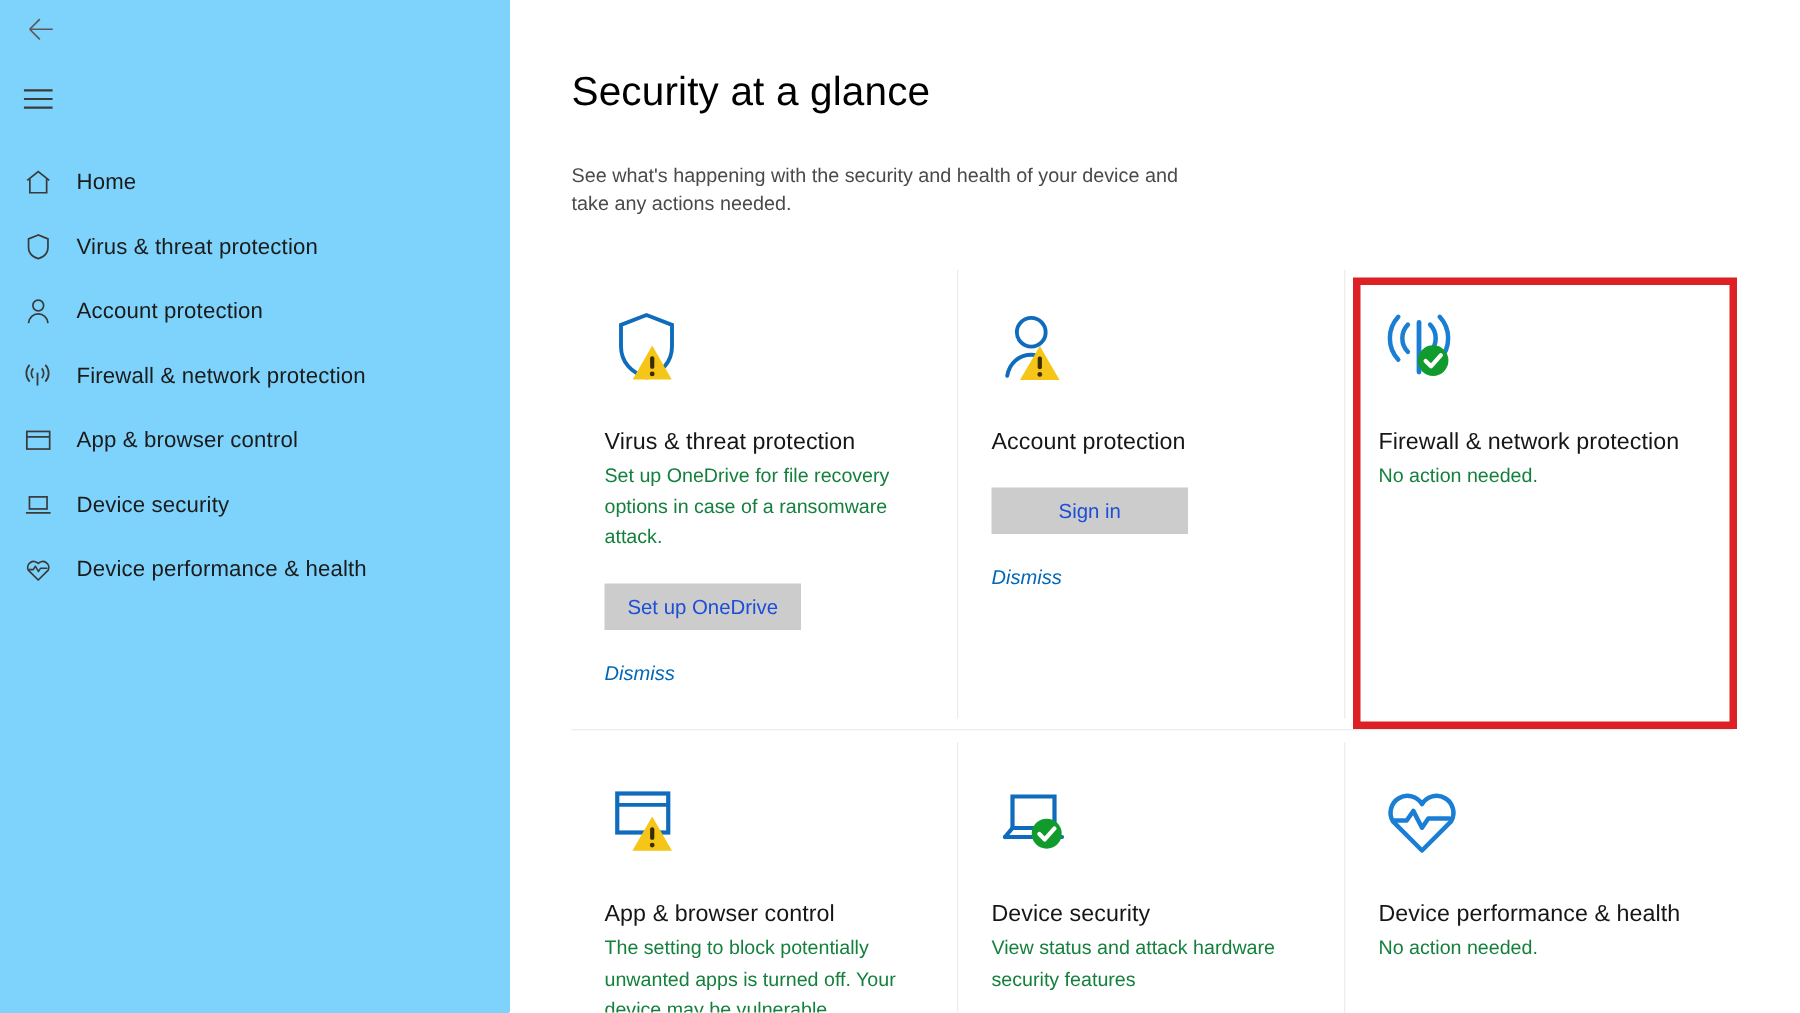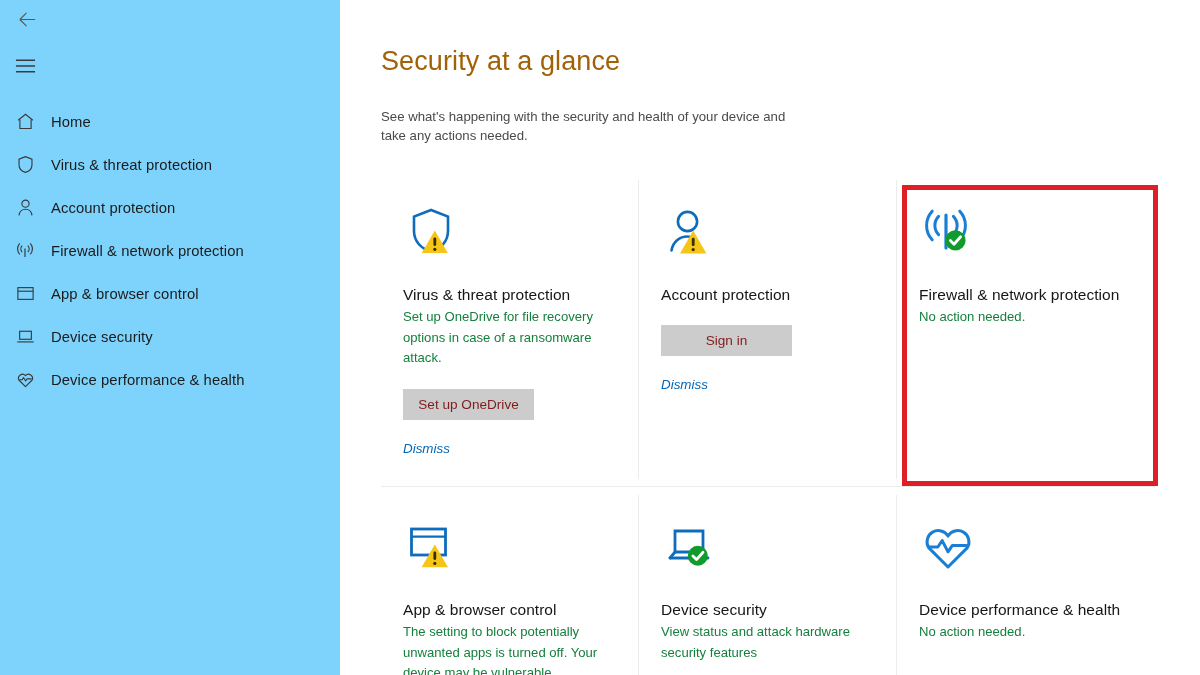--- a/index.html
+++ b/index.html
@@ -51,21 +51,21 @@
   .main {
     flex: 1 1 auto;
     position: relative;
     background: #ffffff;
     padding-left: 41px;
   }
   .page-title {
     margin-top: 46px;
     font-size: 27px;
     font-weight: 400;
-    color: #a16207;
+    color: #000000;
     letter-spacing: .1px;
   }
   .page-sub {
     margin-top: 30px;
     font-size: 13.2px;
     line-height: 19px;
     color: #4a4a4a;
     max-width: 420px;
   }
 
@@ -106,21 +106,21 @@
     color: #15803d;
   }
   .card-btn {
     display: inline-block;
     margin-top: 20px;
     min-width: 131px;
     height: 31px;
     line-height: 31px;
     text-align: center;
     background: #cccccc;
-    color: #7f1d1d;
+    color: #1d4ed8;
     font-size: 13.6px;
     border: none;
     font-family: "Liberation Sans", sans-serif;
     cursor: pointer;
     padding: 0 12px;
   }
   .card-link {
     display: inline-block;
     margin-top: 21px;
     color: #0067b8;

